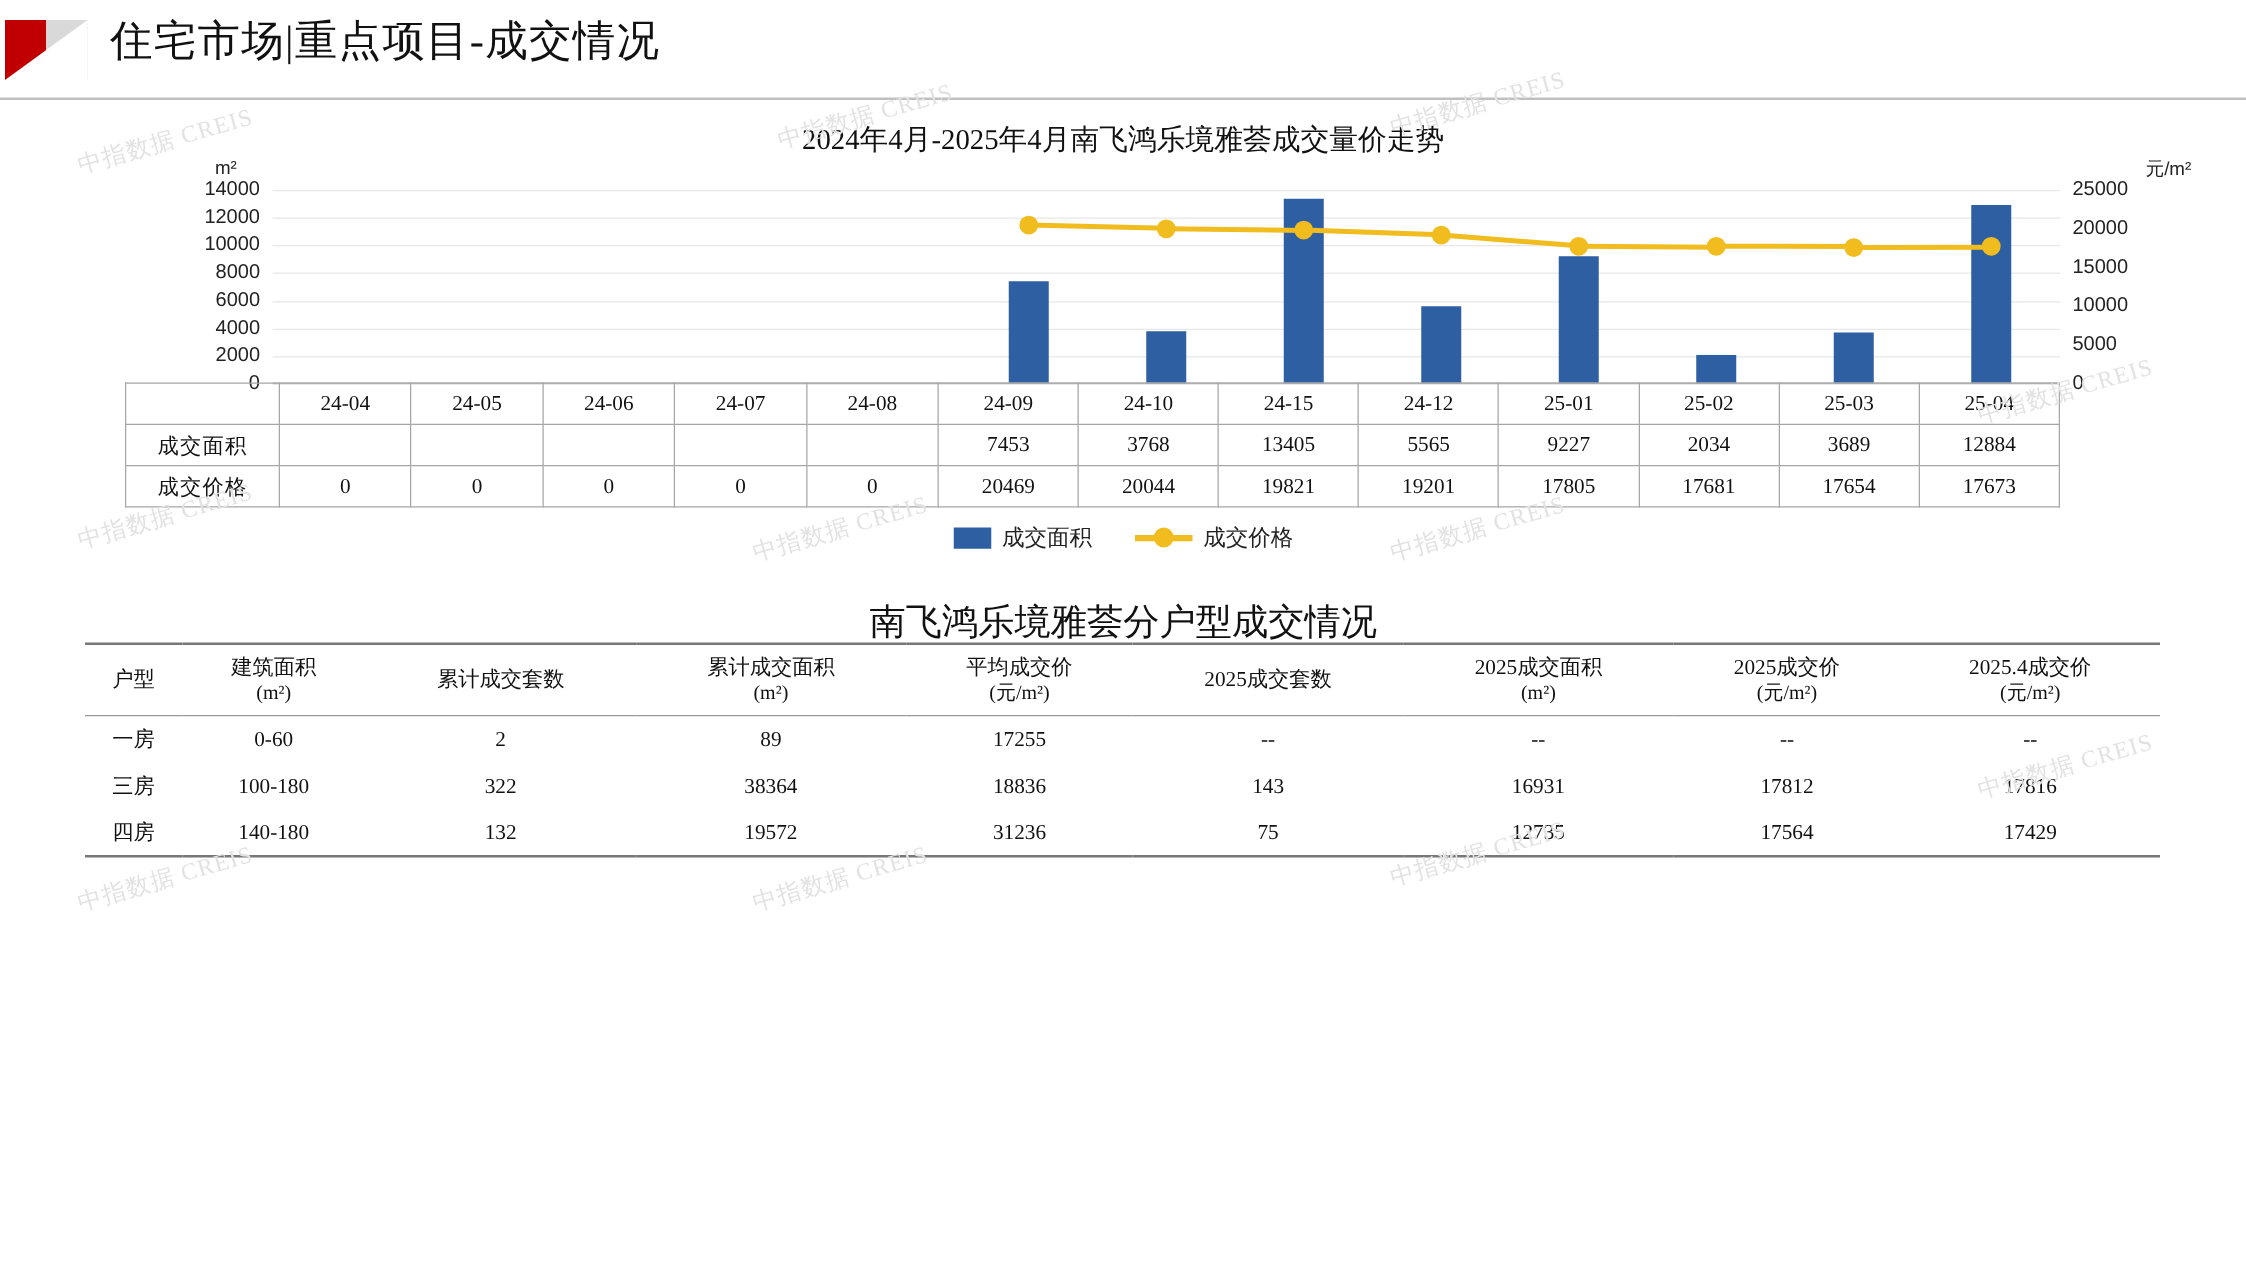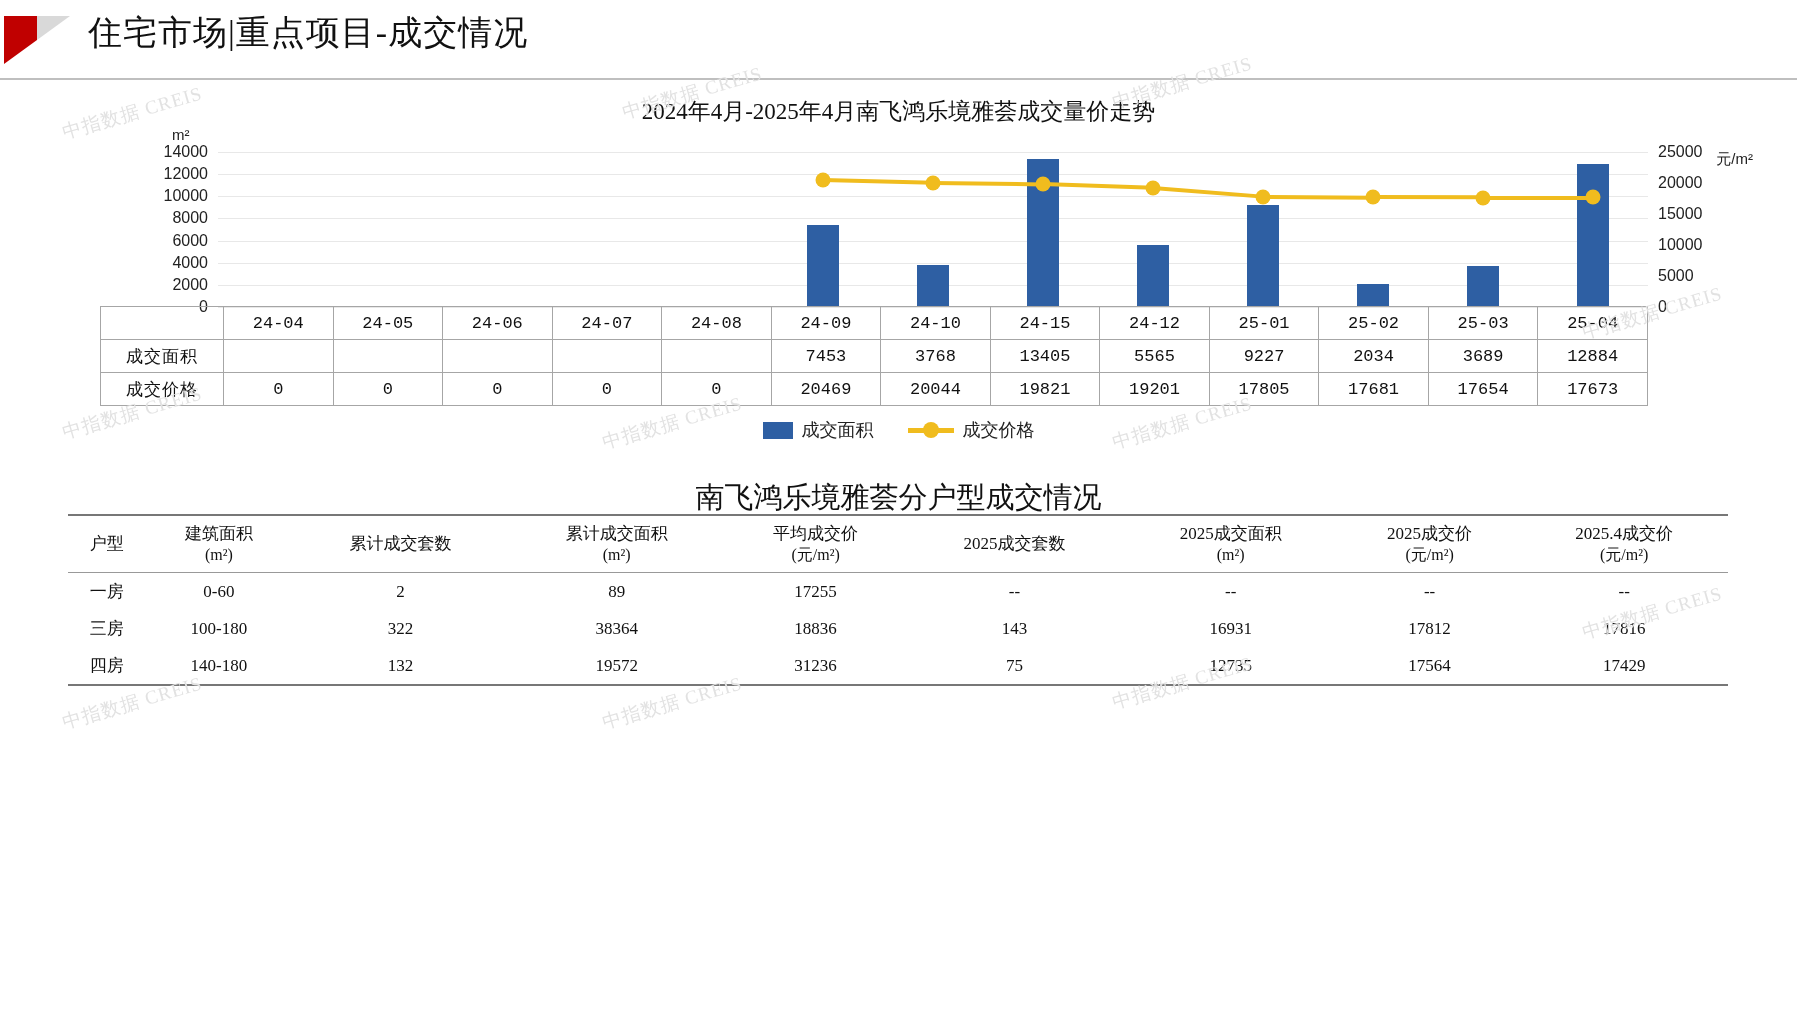--- a/index.html
+++ b/index.html
@@ -87,21 +87,20 @@
   }
   .axis-unit-left {
     position: absolute;
     left: 172px; top: 126px;
     font-size: 15px;
   }
   .axis-unit-right {
     position: absolute;
     right: 44px; top: 126px;
     font-size: 15px;
-    margin-top: 24px;
   }
 
   .plot {
     position: absolute;
     left: 218px; top: 152px;
     width: 1430px; height: 155px;
   }
   .plot .gridline {
     position: absolute;
     left: 0; width: 100%;
@@ -157,21 +156,21 @@
     z-index: 2;
   }
 
   
   .chart-table {
     position: absolute;
     left: 100px; top: 306px;
     width: 1548px;
     border-collapse: collapse;
     font-size: 17px;
-    font-family: Liberation Mono, monospace;
+    font-family: Liberation Serif, serif;
   }
   .chart-table td {
     border: 1px solid #a6a6a6;
     height: 30px;
     text-align: center;
     padding: 1px 2px;
     color: #111;
   }
   .chart-table td.rowhead {
     width: 118px;

